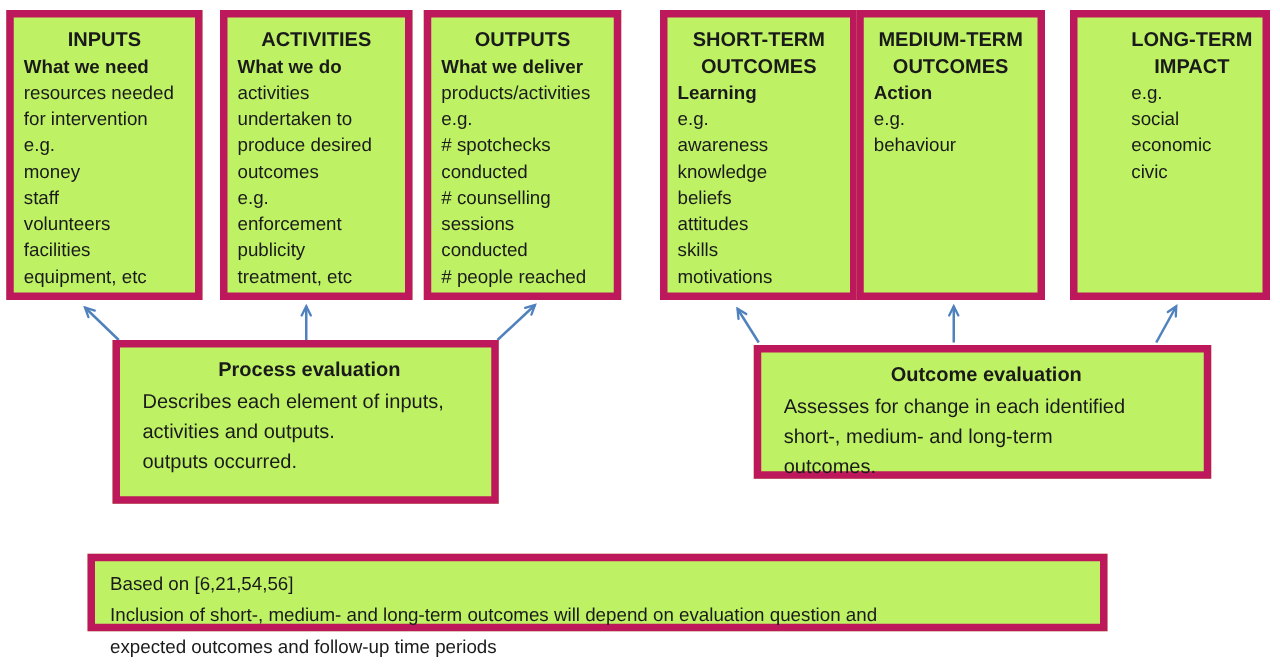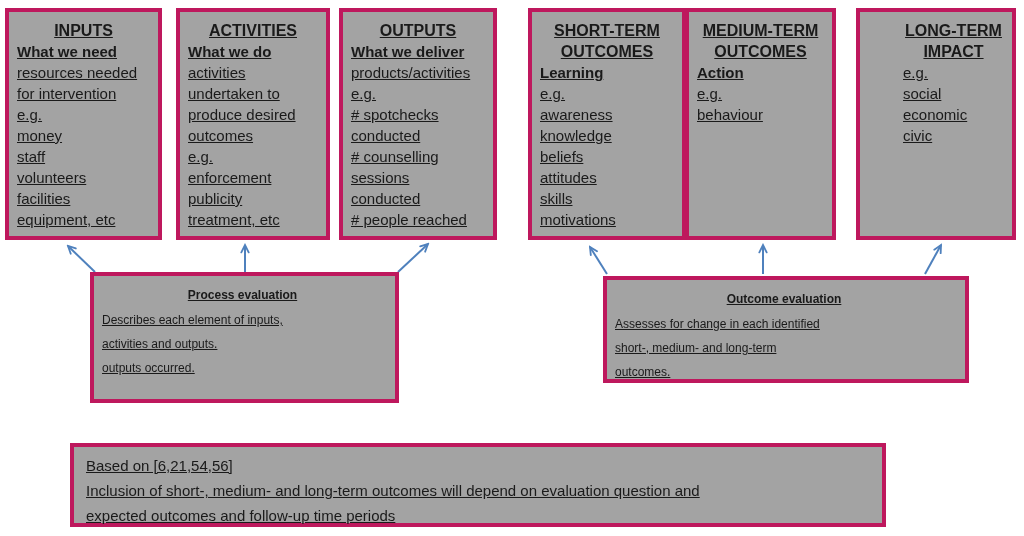--- a/index.html
+++ b/index.html
@@ -7,51 +7,50 @@
     position:relative;
     width:1024px; height:536px;
     background:#ffffff;
     font-family:"Liberation Sans", sans-serif;
     color:#1a1a1a;
     overflow:hidden;
   }
   #arrow-layer { position:absolute; left:0; top:0; width:1024px; height:536px; }
   .box {
     position:absolute;
-    background:#a3a3a3;
-    border:4px solid #be185d;
+    background:#bef264;
+    border:6px solid #be185d;
     box-sizing:border-box;
-    text-decoration:underline;
   }
   
   .col { top:8px; height:232px; padding:6px 8px 0 8px; font-size:15px; line-height:21px; }
   .c1 { left:5px;   width:157px; }
   .c2 { left:176px; width:154px; }
   .c3 { left:339px; width:158px; }
   .c4 { left:517px; width:158px;margin-left:11px; }
   .c5 { left:685px; width:151px; }
   .c6 { left:856px; width:160px;padding-left:43px; }
   .box-title {
     font-weight:bold;
     font-size:16px;
     text-align:center;
     max-width:122px;
     margin:2px auto 0 auto;
     line-height:21px;
   }
   .box-subtitle { font-weight:bold; white-space:nowrap; }
   .line { white-space:nowrap; }
   
-  .eval { font-size:12px; line-height:24px; padding:4px 12px 0 8px; }
+  .eval { font-size:16px; line-height:24px; padding:4px 12px 0 18px; }
   .eval-process { left:90px;  top:272px; width:309px; height:131px; }
   .eval-outcome { left:603px; top:276px; width:366px; height:107px; }
   .eval-title { font-weight:bold; text-align:center; margin:3px 0 1px 0; }
   
   .note {
-    left:70px; top:443px; width:816px; height:84px;
+    left:70px; top:443px; width:816px; height:62px;
     font-size:15px; line-height:25px;
     padding:6px 28px 0 12px;
   }
 </style>
 </head>
 <body>
 
 <div id="canvas">
 
   <svg id="arrow-layer" viewBox="0 0 1024 536">

